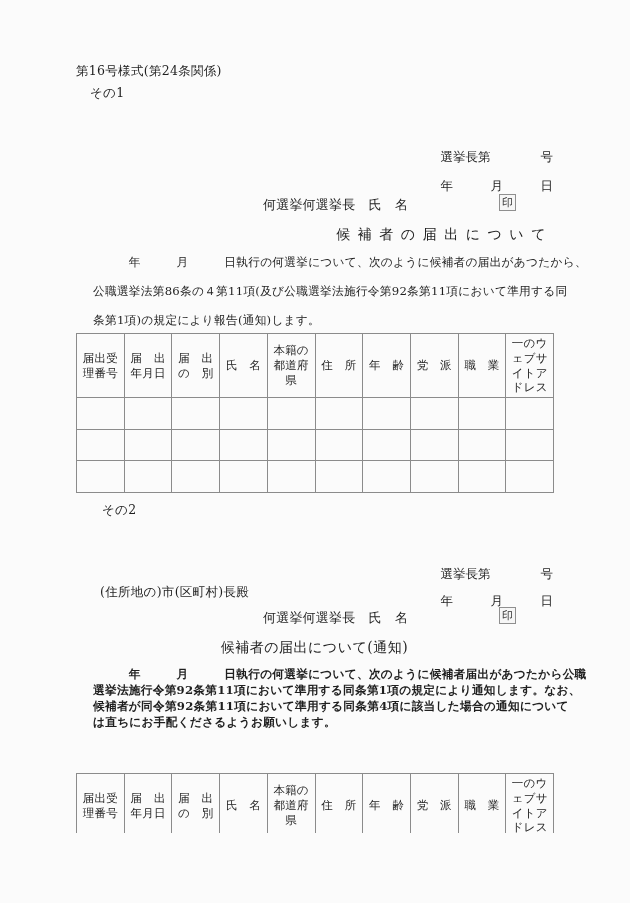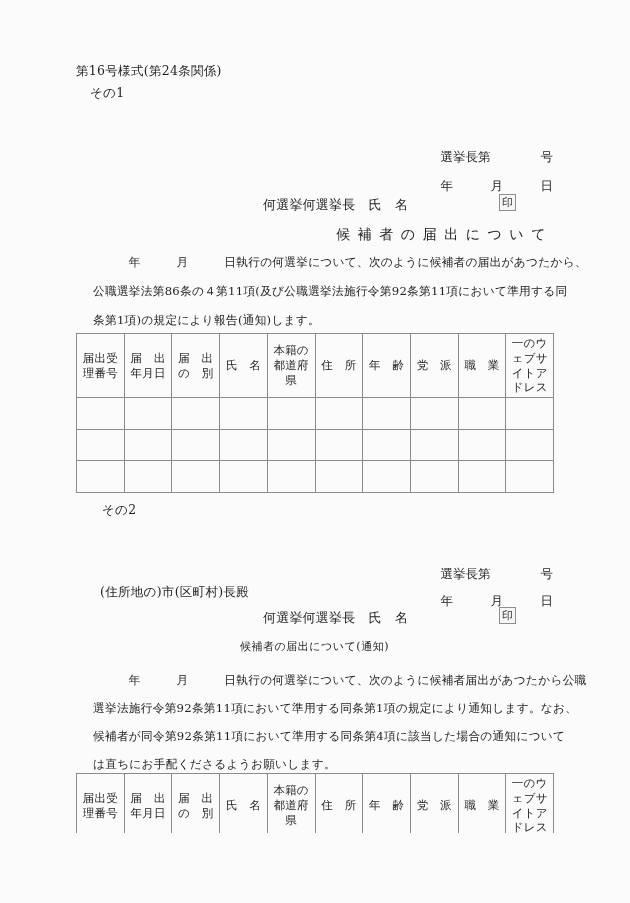--- a/index.html
+++ b/index.html
@@ -11,27 +11,27 @@
   .abs { position:absolute; white-space:pre; }
   .t12  { font-size:12.5px; letter-spacing:0.3px; }
   .t13  { font-size:13px; letter-spacing:0.2px; }
   .rblock { right:77px; text-align:center; font-size:12.5px;margin-top:37px; }
   .title1 {
     left:76px; top:226px; width:477px; text-align:right;
     font-size:14px; letter-spacing:7.5px; text-indent:14px;
   }
   .title2 {
     left:76px; top:639px; width:477px; text-align:center;
-    font-size:11px; letter-spacing:0.5px;
+    font-size:14px; letter-spacing:0.5px;
   }
   .para {
     left:85px; white-space:pre; font-size:11.7px; letter-spacing:0.25px;margin-left:8px;
   }
   .lh29 { line-height:29px; }
-  .lh28 { line-height:28px; }
+  .lh28 { line-height:16px;font-weight:bold; }
   .seal {
     position:absolute; width:15px; height:15px; border:1px solid #8f8f8f;
     display:flex; align-items:center; justify-content:center;
     font-size:11px; color:#333; background:#f6f6f6;
   }
   .tbl {
     position:absolute; display:grid; background:#fbfbfb;
     border-top:1px solid #8b8b8b; border-left:1px solid #8b8b8b;
     grid-template-columns:repeat(10, 1fr); width:477px;
   }

